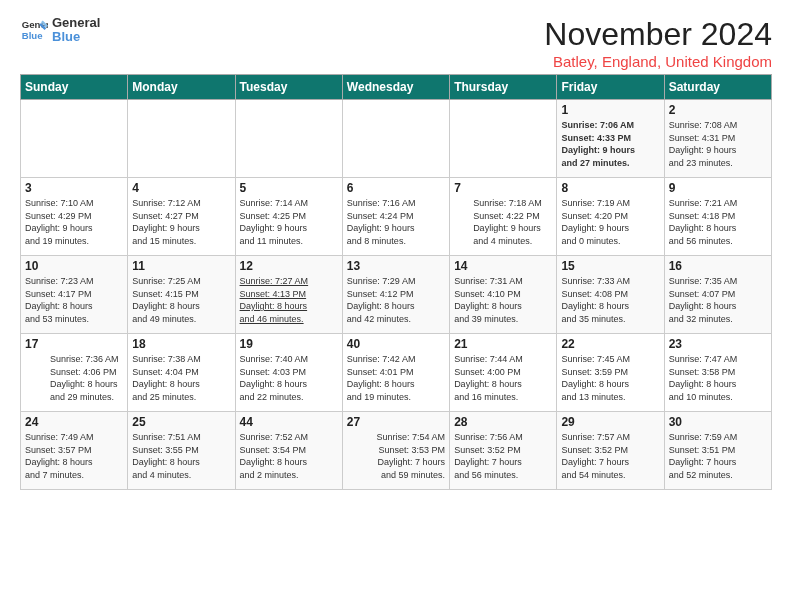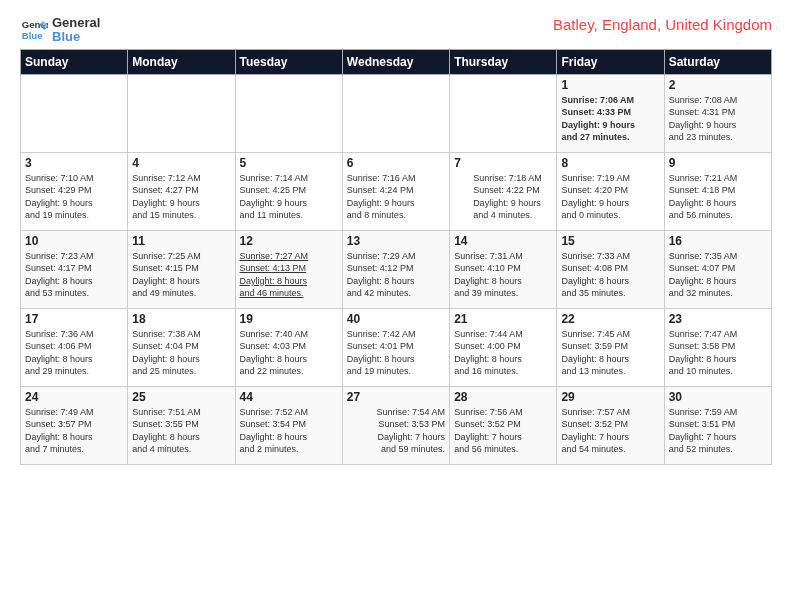--- a/index.html
+++ b/index.html
@@ -40,21 +40,21 @@
     .location {
       font-size: 15px;
       color: #ef4444;
     }
     table {
       width: 100%;
       border-collapse: collapse;
       table-layout: fixed;
     }
     thead tr th {
-      background-color: #0f172a;
+      background-color: #0f766e;
       color: #fff;
       font-size: 12px;
       font-weight: bold;
       padding: 5px 4px;
       text-align: left;
       border: 1px solid #aaa;
     }
     tbody tr td {
       border: 1px solid #ccc;
       vertical-align: top;
@@ -93,20 +93,21 @@
         <text x="2" y="26" font-size="11" font-weight="bold" fill="#4a90d9">Blue</text>
         <polygon points="24,8 30,14 28,16 22,10" fill="#4a90d9"></polygon>
         <polygon points="26,5 32,11 30,13 24,7" fill="#87bde8"></polygon>
       </svg>
       <div style="display:flex;flex-direction:column;line-height:1.1;">
         <span style="font-size:13px;font-weight:bold;color:#333;">General</span>
         <span style="font-size:13px;font-weight:bold;color:#4a90d9;">Blue</span>
       </div>
     </div>
     <div class="title-block">
+      <div class="month-title">November 2024</div>
       <div class="location">Batley, England, United Kingdom</div>
     </div>
   </div>
 
   <table>
     <thead>
       <tr>
       <th>Sunday</th>
           <th>Monday</th>
           <th>Tuesday</th>
@@ -236,21 +237,21 @@
             <span class="day-num">16</span>
             <div class="day-info" style="white-space: pre-line;">Sunrise: 7:35 AM
 Sunset: 4:07 PM
 Daylight: 8 hours
 and 32 minutes.</div>
           </td>
         </tr>
         <tr>
           <td>
             <span class="day-num">17</span>
-            <div class="day-info" style="white-space: pre-line;">Sunrise: 7:36 AM
+            <div class="day-info" style="white-space: pre-line; margin-left: 25px;">Sunrise: 7:36 AM
 Sunset: 4:06 PM
 Daylight: 8 hours
 and 29 minutes.</div>
           </td>
           <td>
             <span class="day-num">18</span>
             <div class="day-info" style="white-space: pre-line;">Sunrise: 7:38 AM
 Sunset: 4:04 PM
 Daylight: 8 hours
 and 25 minutes.</div>

